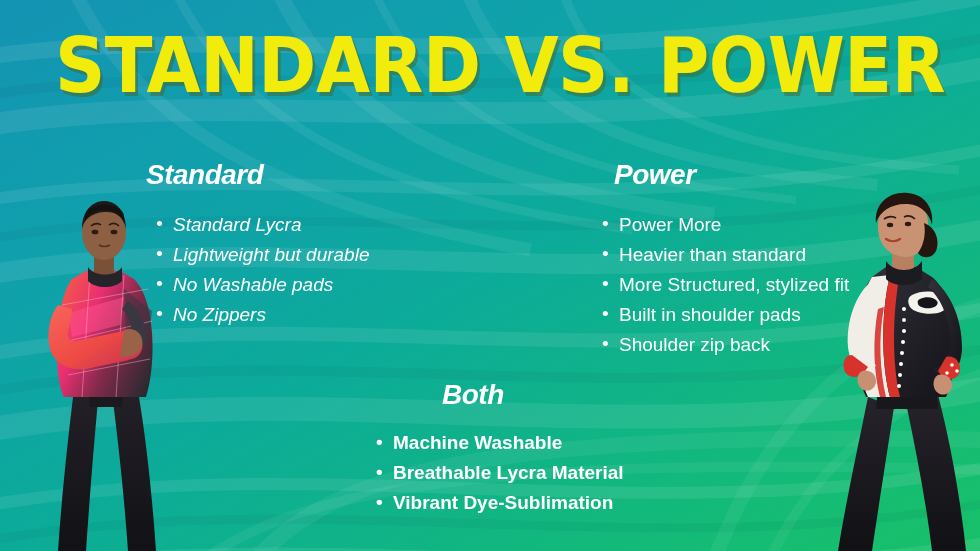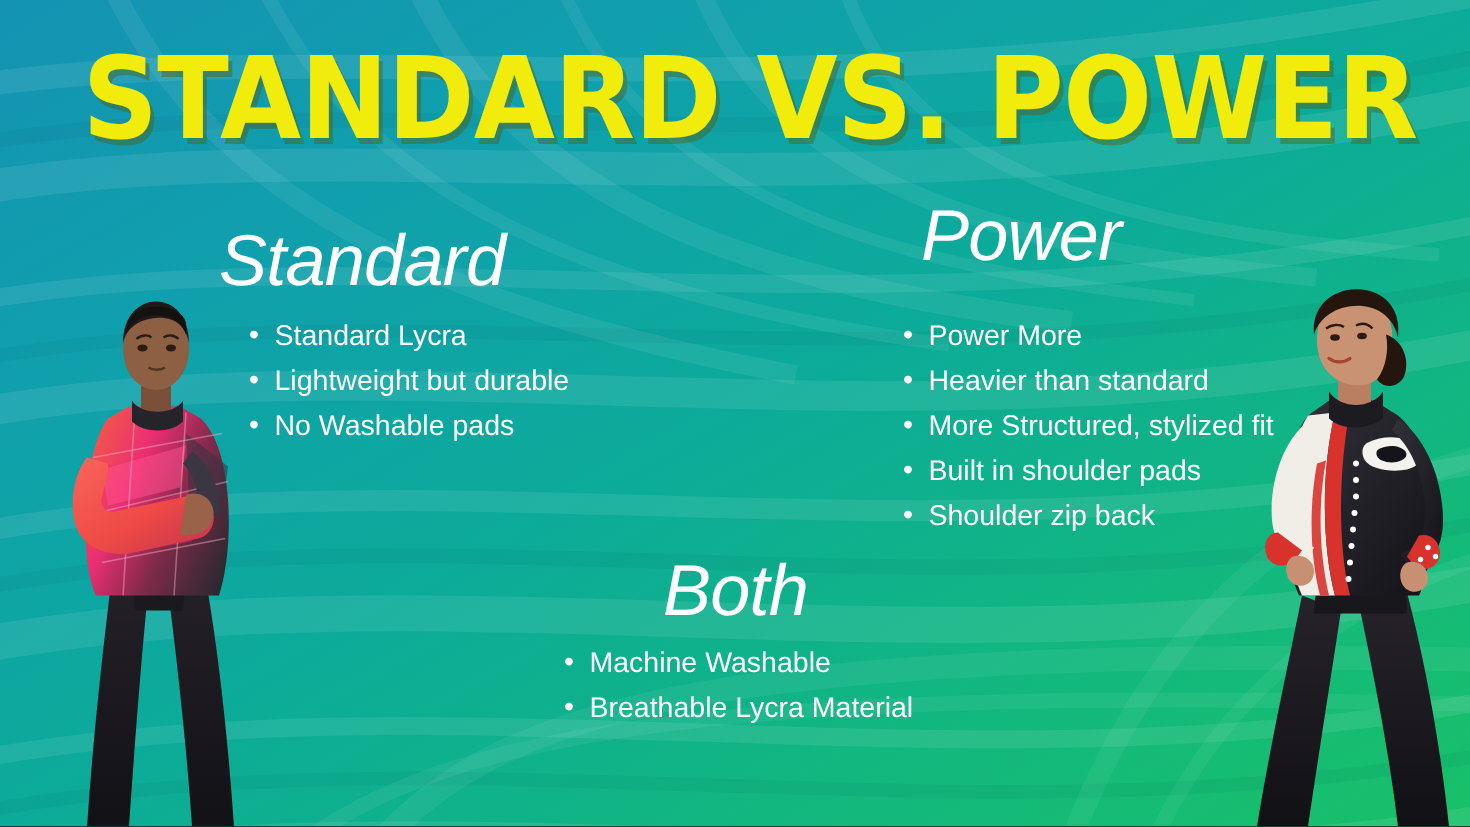--- a/index.html
+++ b/index.html
@@ -42,30 +42,30 @@
     font-family: "DejaVu Sans", sans-serif;
     transform: scaleX(0.92);
     text-shadow: 3px 4px 0 rgba(80,95,20,0.45);
     white-space: nowrap;
   }
 
   
   .heading {
     position: absolute;
     color: #ffffff;
-    font-weight: 400;
+    font-weight: 700;
     font-style: italic;
-    font-size: 48px;
+    font-size: 28px;
     line-height: 46px;
     letter-spacing: -0.5px;
     white-space: nowrap;
     font-family: "Liberation Sans", sans-serif;
   }
   .heading-standard { left: 146px; top: 152px; }
-  .heading-power    { left: 614px; top: 135px; }
+  .heading-power    { left: 614px; top: 152px; }
   .heading-both     { left: 442px; top: 372px; text-align: right; }
 
   
   .bullets {
     position: absolute;
     margin: 0;
     padding: 0;
     list-style: none;
     color: #ffffff;
     font-size: 19px;
@@ -79,23 +79,23 @@
   }
   .bullets li::before {
     content: "\2022";
     position: absolute;
     left: 0;
     top: -1px;
     font-size: 19px;
     line-height: 30px;
     color: #ffffff;
   }
-  .list-standard { left: 166px; top: 210px; }
+  .list-standard { left: 156px; top: 210px; font-style: italic; }
   .list-power    { left: 602px; top: 210px; }
-  .list-both     { left: 376px; top: 428px; }
+  .list-both     { left: 376px; top: 428px; font-weight: bold; }
 
   
   .figure { position: absolute; bottom: 0; }
 
   .fig-left  { left: 28px;  width: 152px; height: 358px; }
   .fig-right { right: 12px; width: 168px; height: 362px; }
 
   .figure svg { display: block; width: 100%; height: 100%; }
 </style>
 </head>
@@ -151,35 +151,37 @@
     </g>
   </svg>
 
   <div class="title">STANDARD VS. POWER</div>
 
   <div class="heading heading-standard">Standard</div>
   <ul class="bullets list-standard">
     <li>Standard Lycra</li>
     <li>Lightweight but durable</li>
     <li>No Washable pads</li>
+    <li>No Zippers</li>
   </ul>
 
   <div class="heading heading-power">Power</div>
   <ul class="bullets list-power">
     <li>Power More</li>
     <li>Heavier than standard</li>
     <li>More Structured, stylized fit</li>
     <li>Built in shoulder pads</li>
     <li>Shoulder zip back</li>
   </ul>
 
   <div class="heading heading-both">Both</div>
   <ul class="bullets list-both">
     <li>Machine Washable</li>
     <li>Breathable Lycra Material</li>
+    <li>Vibrant Dye-Sublimation</li>
   </ul>
 
   <div class="figure fig-left">
     <svg viewBox="0 0 152 358" preserveAspectRatio="xMidYMax meet">
       <defs>
         <linearGradient id="stdTop" x1="0" y1="0.25" x2="1" y2="0.85">
           <stop offset="0%" stop-color="#f2564a"></stop>
           <stop offset="30%" stop-color="#ea2f72"></stop>
           <stop offset="62%" stop-color="#7e2a49"></stop>
           <stop offset="100%" stop-color="#2b2930"></stop>

